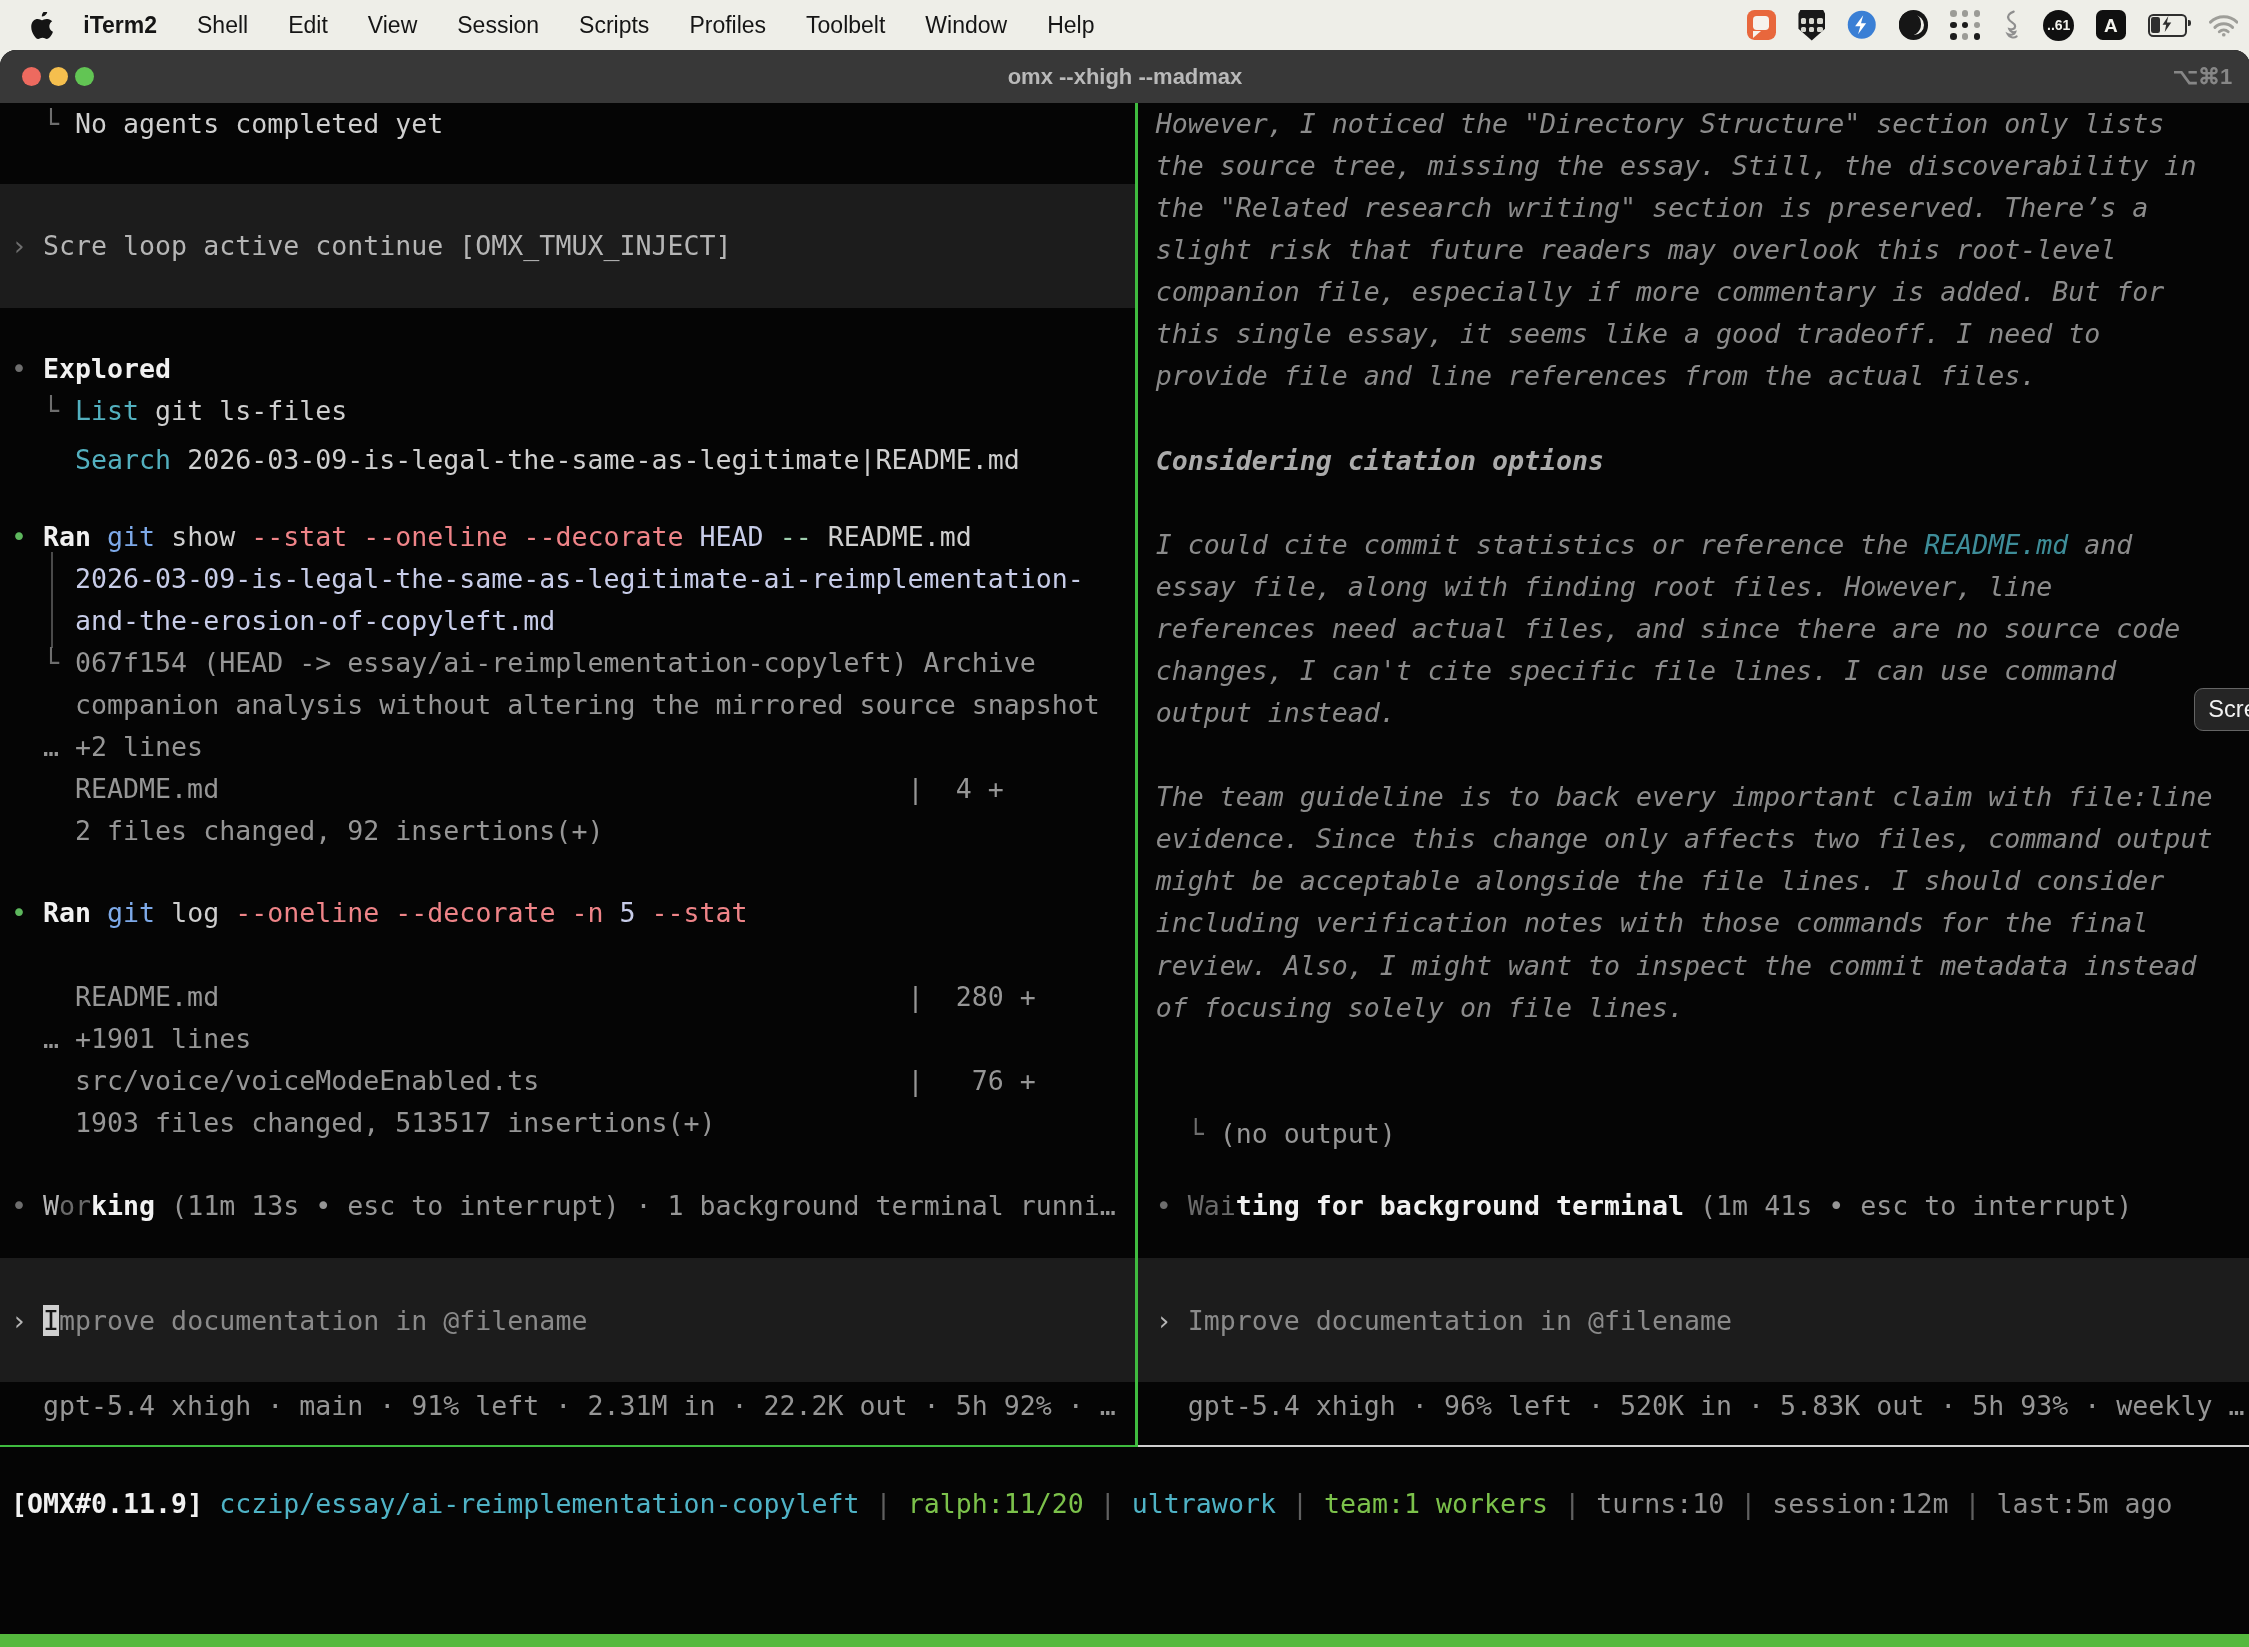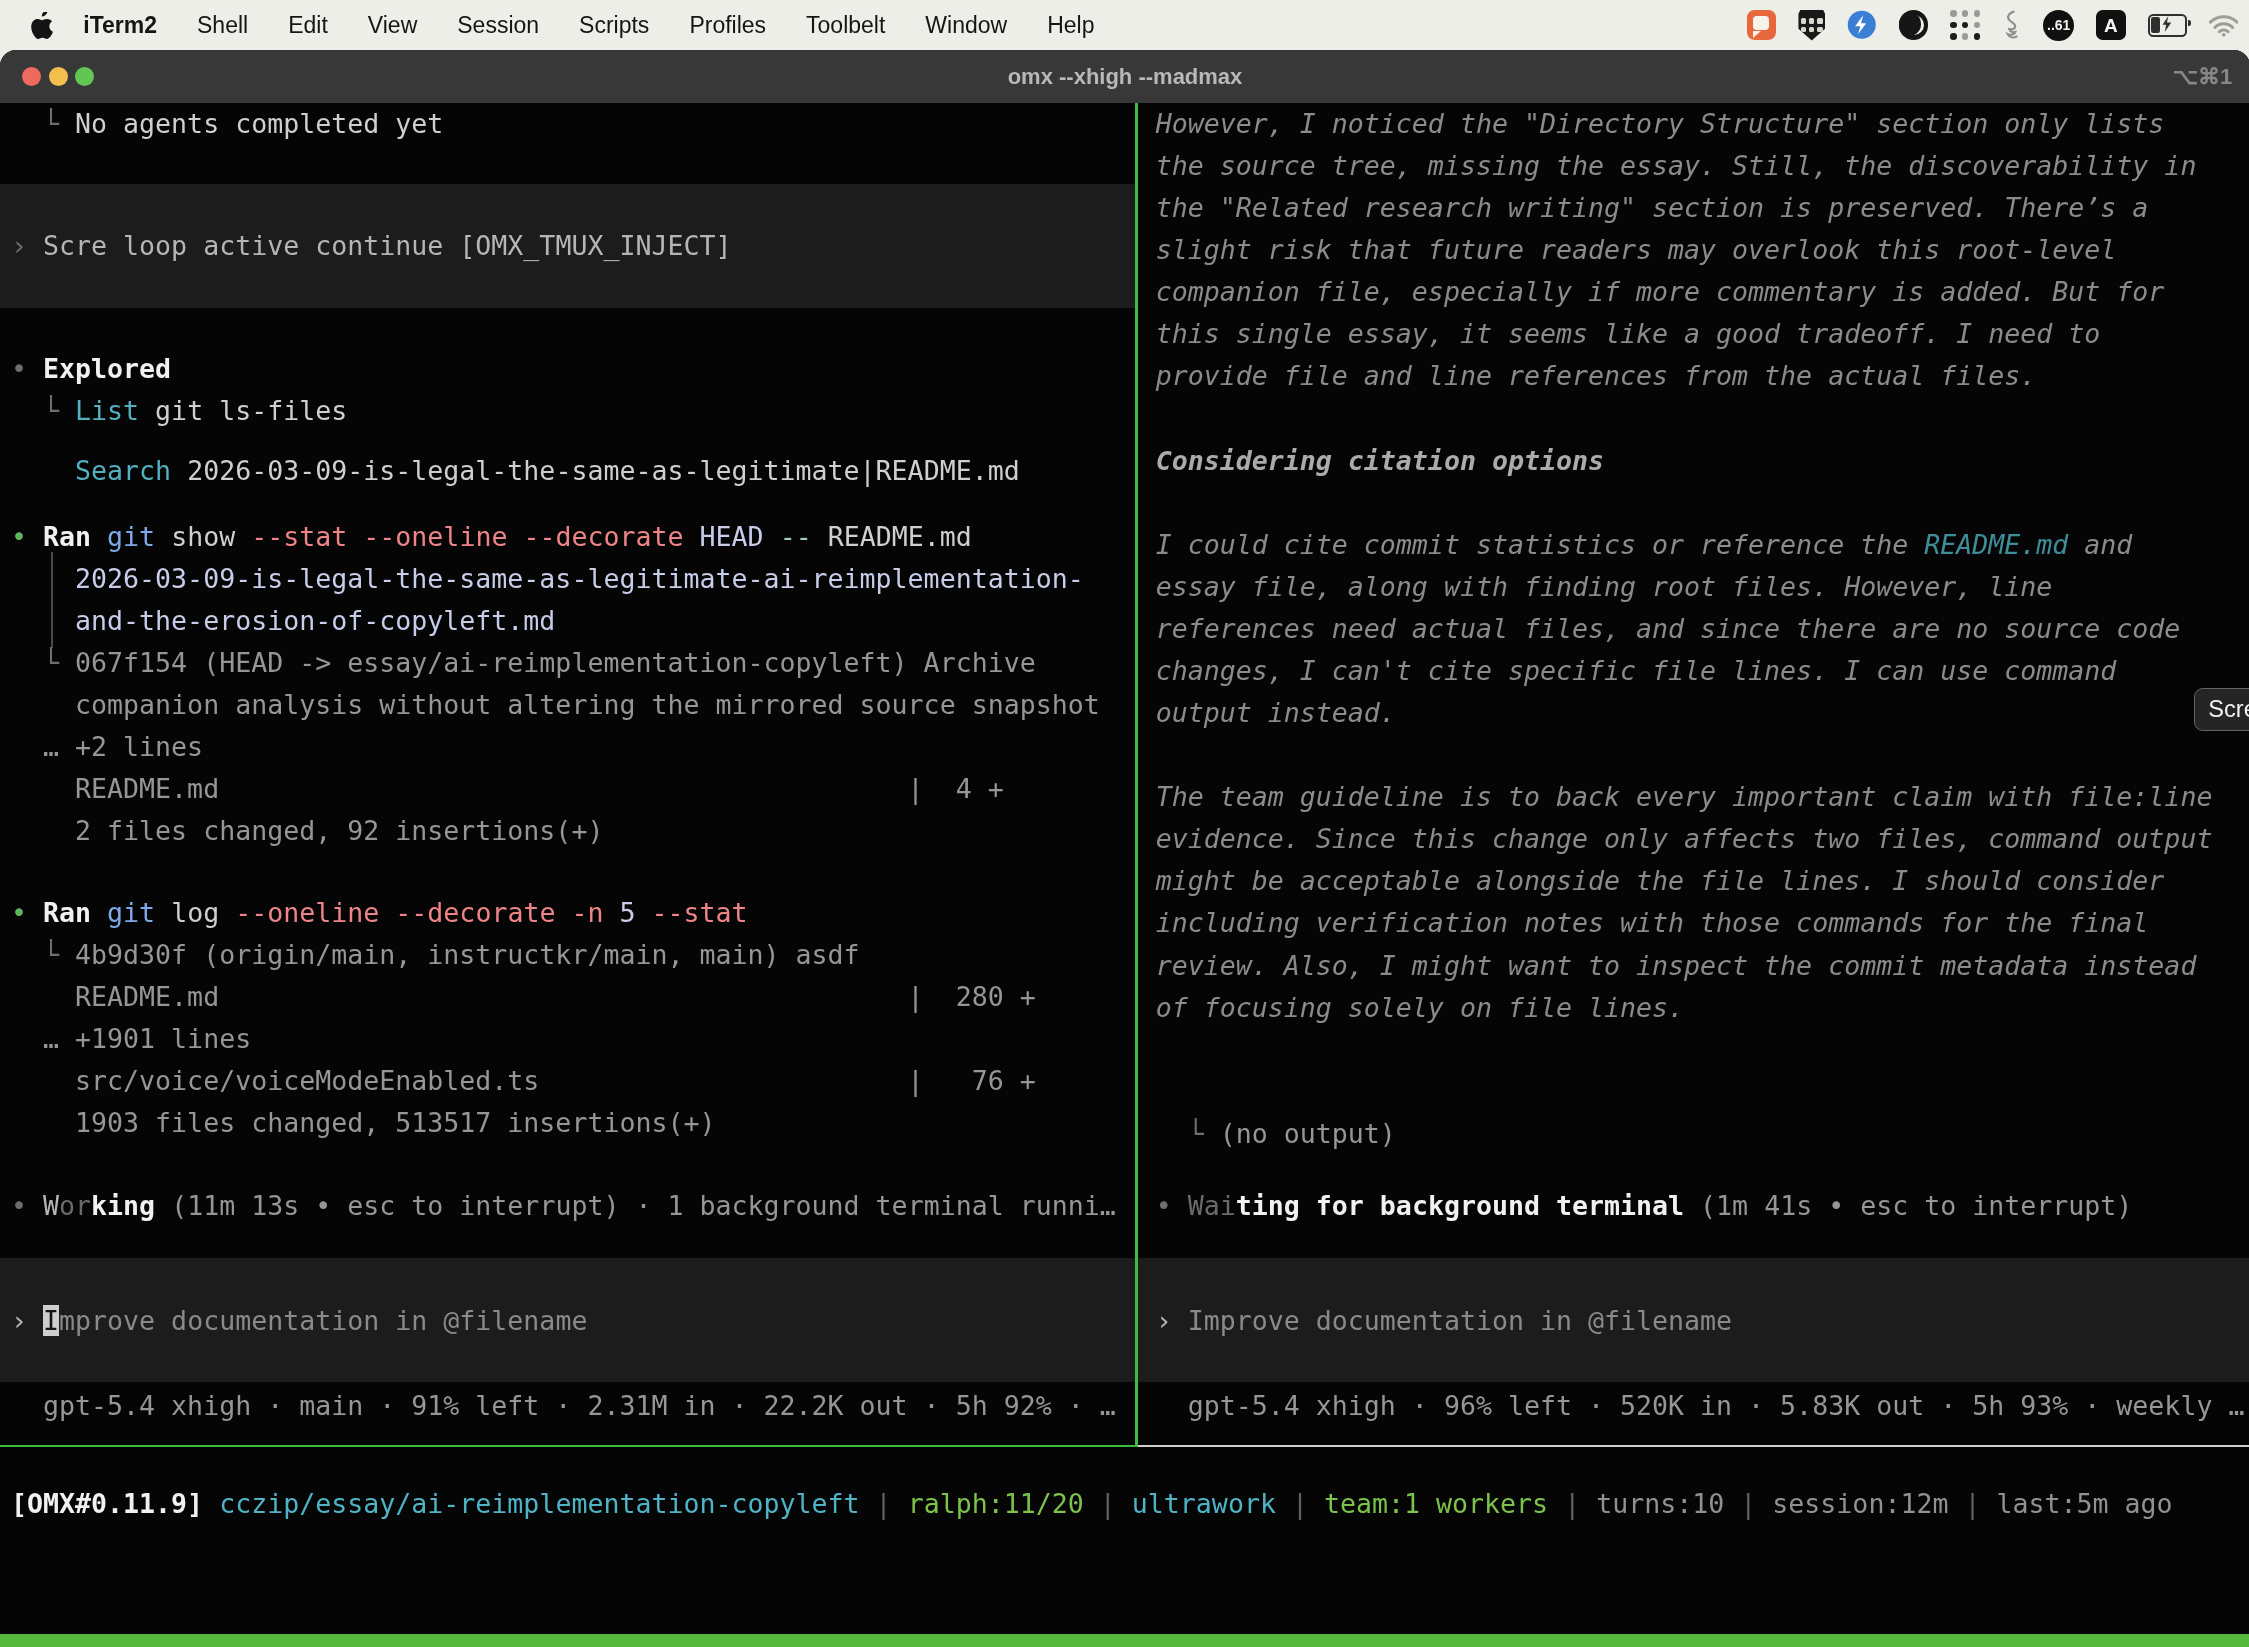--- a/index.html
+++ b/index.html
@@ -198,31 +198,30 @@
 
   <div id="terminal">
     <div class="pane" id="left-pane">
         <div class="panel" style="top: 81px; height: 124px;"></div>
         <div class="panel" style="top: 1155px; height: 124px;"></div>
         <div class="tree" style="left: 51px; top: 449px; height: 96px;"></div>
         <div class="tl" style="top: 0px;"><span class="d">  └ </span><span class="fg">No agents completed yet</span></div>
         <div class="tl" style="top: 122px;"><span class="d">› </span><span class="fg2">Scre loop active continue [OMX_TMUX_INJECT]</span></div>
         <div class="tl" style="top: 245px;"><span class="d">• </span><span class="bw">Explored</span></div>
         <div class="tl" style="top: 287px;"><span class="d">  └ </span><span class="cy">List</span><span class="fg"> git ls-files</span></div>
-        <div class="tl" style="top: 347px;"><span class="d">    </span><span class="cy">Search</span><span class="fg"> 2026-03-09-is-legal-the-same-as-legitimate|README.md</span></div>
+        <div class="tl" style="top: 336px;"><span class="d">    </span><span class="cy">Search</span><span class="fg"> 2026-03-09-is-legal-the-same-as-legitimate|README.md</span></div>
         <div class="tl" style="top: 413px;"><span class="gr">• </span><span class="bw">Ran</span><span class="g"> </span><span class="bl">git</span><span class="fg"> show </span><span class="sa">--stat</span><span class="g"> </span><span class="sa">--oneline</span><span class="g"> </span><span class="sa">--decorate</span><span class="g"> </span><span class="lv">HEAD</span><span class="g"> </span><span class="mint">--</span><span class="g"> </span><span class="fg">README.md</span></div>
         <div class="tl" style="top: 455px;"><span class="lv">    2026-03-09-is-legal-the-same-as-legitimate-ai-reimplementation-</span></div>
         <div class="tl" style="top: 497px;"><span class="lv">    and-the-erosion-of-copyleft.md</span></div>
         <div class="tl" style="top: 539px;"><span class="d">  └ </span><span class="g">067f154 (HEAD -&gt; essay/ai-reimplementation-copyleft) Archive</span></div>
         <div class="tl" style="top: 581px;"><span class="g">    companion analysis without altering the mirrored source snapshot</span></div>
         <div class="tl" style="top: 623px;"><span class="g">  … +2 lines</span></div>
         <div class="tl" style="top: 665px;"><span class="g">    README.md                                           |  4 +</span></div>
         <div class="tl" style="top: 707px;"><span class="g">    2 files changed, 92 insertions(+)</span></div>
         <div class="tl" style="top: 789px;"><span class="gr">• </span><span class="bw">Ran</span><span class="g"> </span><span class="bl">git</span><span class="fg"> log </span><span class="sa">--oneline</span><span class="g"> </span><span class="sa">--decorate</span><span class="g"> </span><span class="sa">-n</span><span class="g"> </span><span class="lv">5</span><span class="g"> </span><span class="sa">--stat</span></div>
-        <div class="tl" style="top: 831px;"><span class="d">  └ </span><span class="g">4b9d30f (origin/main, instructkr/main, main) asdf</span></div>
         <div class="tl" style="top: 873px;"><span class="g">    README.md                                           |  280 +</span></div>
         <div class="tl" style="top: 915px;"><span class="g">  … +1901 lines</span></div>
         <div class="tl" style="top: 957px;"><span class="g">    src/voice/voiceModeEnabled.ts                       |   76 +</span></div>
         <div class="tl" style="top: 999px;"><span class="g">    1903 files changed, 513517 insertions(+)</span></div>
         <div class="tl" style="top: 1082px;"><span class="d">• </span><span class="sh1">W</span><span class="sh2">or</span><span class="shb">king</span><span class="g"> (11m 13s • esc to interrupt) · 1 background terminal runni…</span></div>
         <div class="tl" style="top: 1197px;"><span class="fg2">› </span><span class="cur">I</span><span class="ph">mprove documentation in @filename</span></div>
         <div class="tl" style="top: 1282px;"><span class="g">  gpt-5.4 xhigh · main · 91% left · 2.31M in · 22.2K out · 5h 92% · …</span></div>
       </div>
     <div id="pane-divider"></div>
     <div class="pane" id="right-pane">

